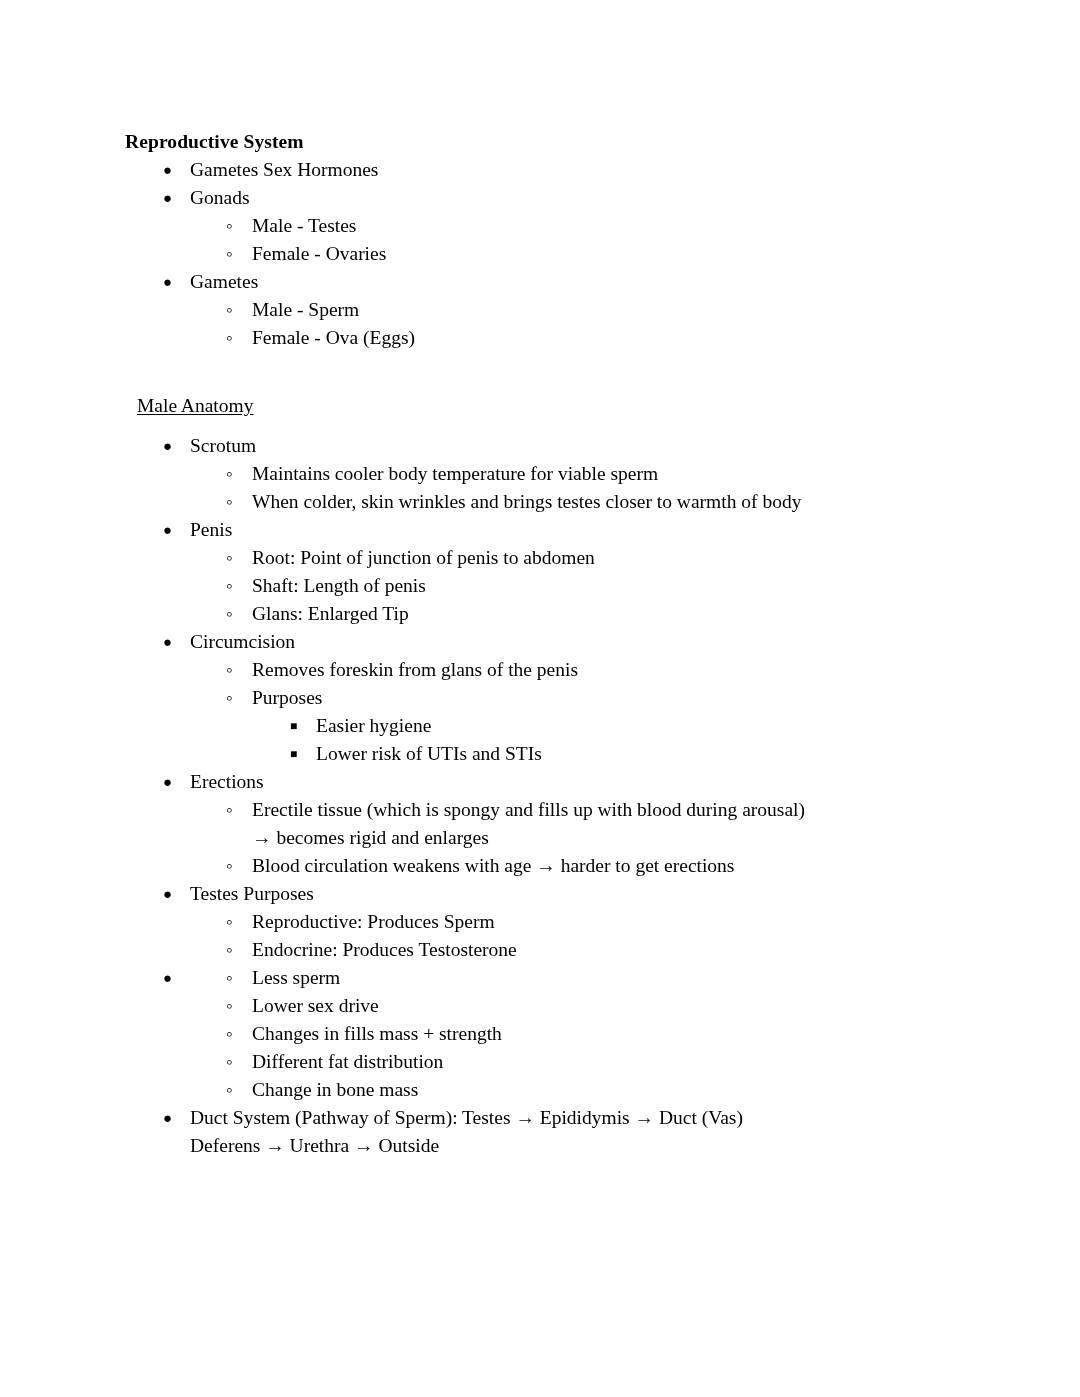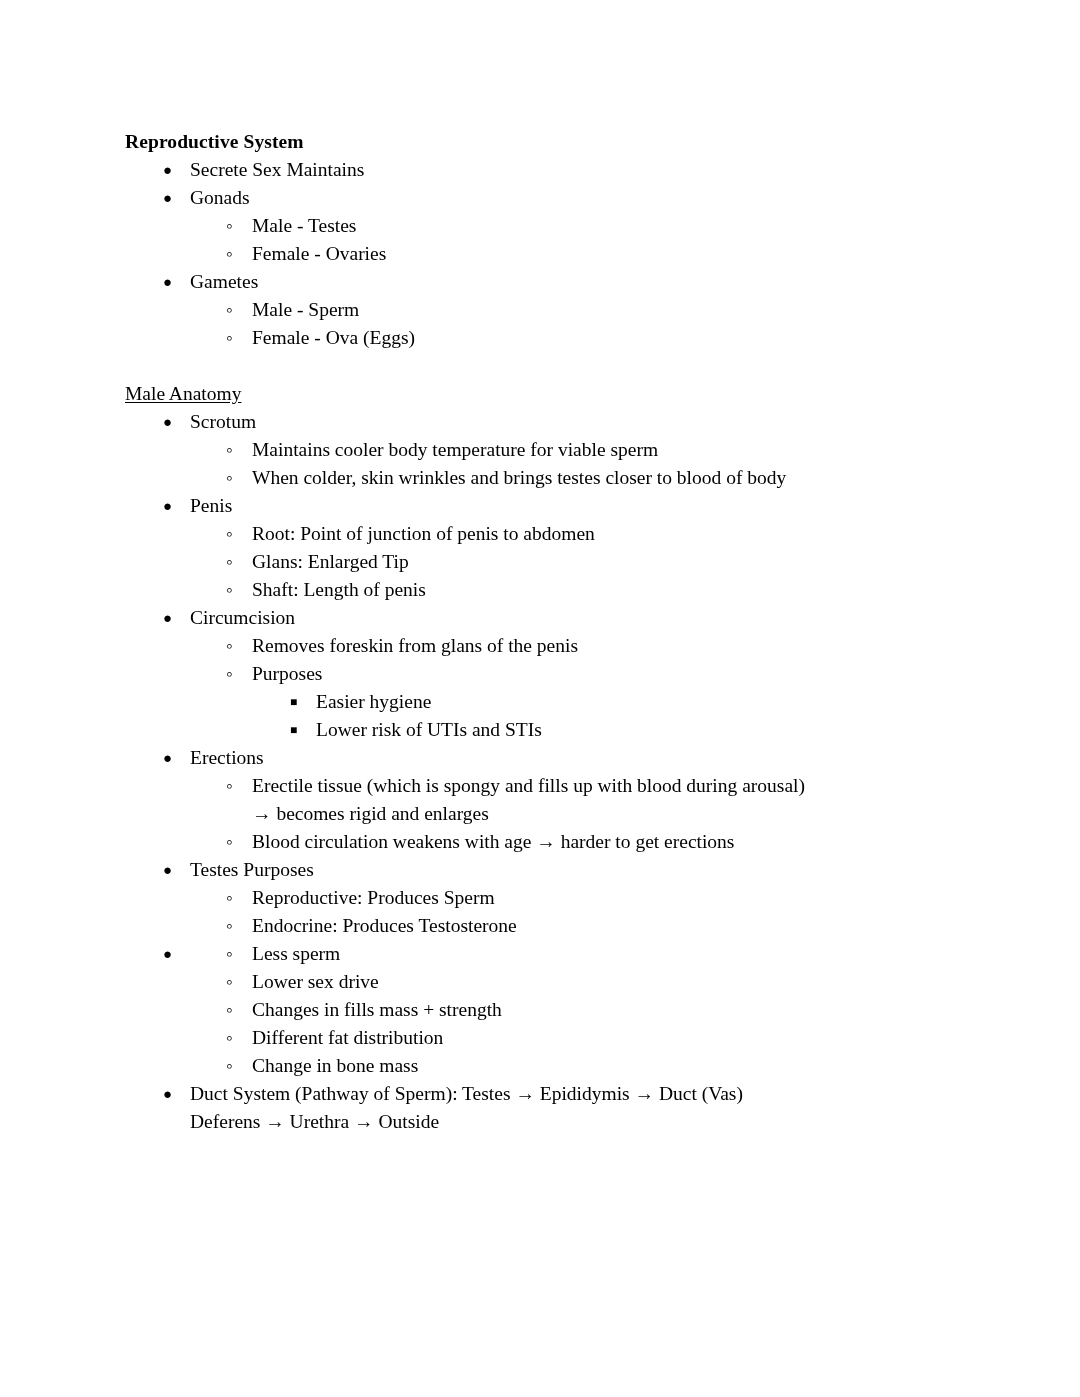--- a/index.html
+++ b/index.html
@@ -32,21 +32,21 @@
     margin: 0 0 0 0;
     letter-spacing: 0.1px;
   }
 
   .section-heading {
     font-size: 19.5px;
     font-weight: normal;
     line-height: 28px;
     text-decoration: underline;
     text-underline-offset: 2px;
-    margin: 0;
+    margin: 12px;
   }
 
   .spacer {
     height: 28px;
   }
 
   ul.lvl1, ul.lvl2, ul.lvl3 {
     margin: 0;
     padding: 0;
     list-style: none;
@@ -110,21 +110,21 @@
 </style>
 </head>
 <body>
 
 <div class="page">
   <div id="doc-root">
       <div class="doc-title">Reproductive System</div>
       <ul class="lvl1">
         <li class="item l1">
           <span class="bullet bullet-round"></span>
-          <span class="txt">Secrete Sex Maintains</span>
+          <span class="txt">Gametes Sex Hormones</span>
         </li>
         <li class="item l1">
           <span class="bullet bullet-round"></span>
           <span class="txt">Gonads</span>
           <ul class="lvl2">
             <li class="item l2">
               <span class="bullet bullet-hollow"></span>
               <span class="txt">Male - Testes</span>
             </li>
             <li class="item l2">
@@ -154,39 +154,39 @@
         <li class="item l1">
           <span class="bullet bullet-round"></span>
           <span class="txt">Scrotum</span>
           <ul class="lvl2">
             <li class="item l2">
               <span class="bullet bullet-hollow"></span>
               <span class="txt">Maintains cooler body temperature for viable sperm</span>
             </li>
             <li class="item l2">
               <span class="bullet bullet-hollow"></span>
-              <span class="txt">When colder, skin wrinkles and brings testes closer to blood of body</span>
+              <span class="txt">When colder, skin wrinkles and brings testes closer to warmth of body</span>
             </li>
           </ul>
         </li>
         <li class="item l1">
           <span class="bullet bullet-round"></span>
           <span class="txt">Penis</span>
           <ul class="lvl2">
             <li class="item l2">
               <span class="bullet bullet-hollow"></span>
               <span class="txt">Root: Point of junction of penis to abdomen</span>
             </li>
             <li class="item l2">
               <span class="bullet bullet-hollow"></span>
+              <span class="txt">Shaft: Length of penis</span>
+            </li>
+            <li class="item l2">
+              <span class="bullet bullet-hollow"></span>
               <span class="txt">Glans: Enlarged Tip</span>
-            </li>
-            <li class="item l2">
-              <span class="bullet bullet-hollow"></span>
-              <span class="txt">Shaft: Length of penis</span>
             </li>
           </ul>
         </li>
         <li class="item l1">
           <span class="bullet bullet-round"></span>
           <span class="txt">Circumcision</span>
           <ul class="lvl2">
             <li class="item l2">
               <span class="bullet bullet-hollow"></span>
               <span class="txt">Removes foreskin from glans of the penis</span>

